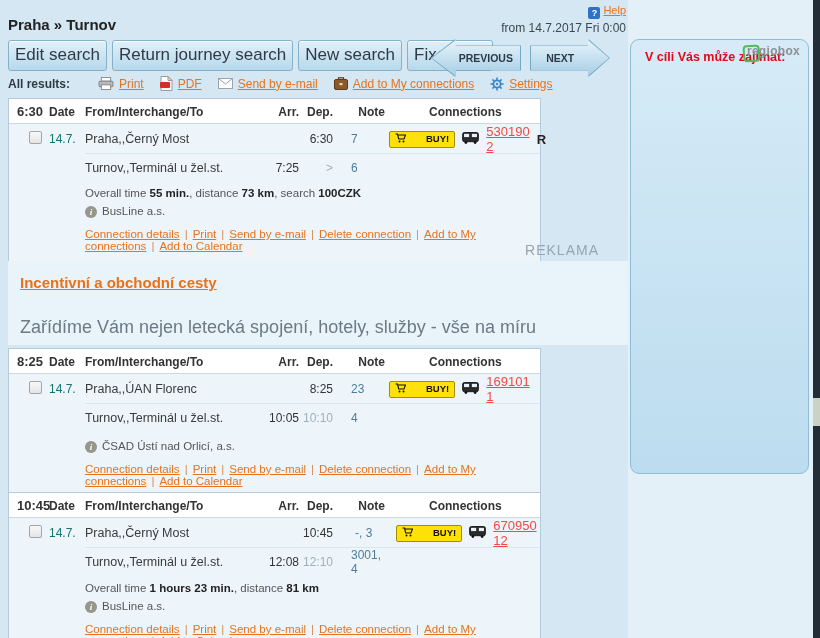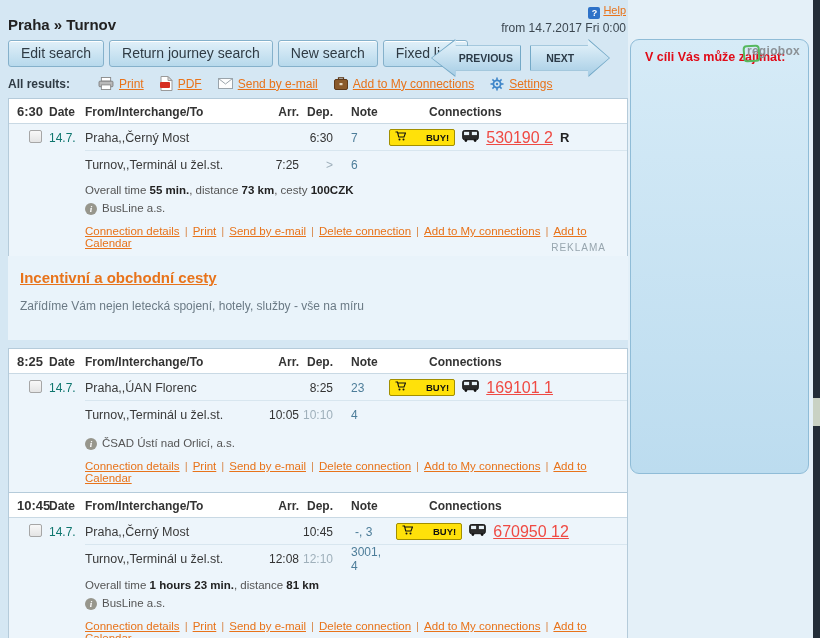--- a/index.html
+++ b/index.html
@@ -38,21 +38,21 @@
   .help-icon{
     display:inline-block;width:12px;height:12px;background:#2e72c8;border-radius:2px;
     color:#fff;font-weight:bold;font-size:9px;line-height:12px;text-align:center;vertical-align:-2px;margin-right:3px;
   }
   .olink{color:var(--accent-orange);text-decoration:underline;cursor:pointer;}
   .help-line .olink{font-size:11px;}
   .datetime{margin-top:3px;font-size:12px;color:#3c4750;}
   
   .btn-row{position:absolute;left:8px;top:40px;display:flex;gap:5px;}
   .sbtn{
-    padding:4px 12px 5px;font-size:14px;color:#2f3b44;cursor:pointer;
+    padding:4px 6px 5px;font-size:17px;color:#2f3b44;cursor:pointer;
     background:linear-gradient(180deg,#e1f0f9 0%,#b7d9ec 100%);
     border:1px solid #85b1cb;border-radius:3px;box-shadow:inset 0 1px 0 #fff;
   }
   
   .nav-arrows{position:absolute;left:431px;top:39px;display:flex;gap:9px;}
   .arrow{position:relative;height:38px;cursor:pointer;}
   .arrow-prev{width:90px;}
   .arrow-next{width:80px;text-decoration:underline;}
   .arrow .sh{position:absolute;}
   .arrow-prev .outer{inset:0;background:#74a9c7;clip-path:polygon(0% 50%,27% 0%,27% 17%,100% 17%,100% 83%,27% 83%,27% 100%);}
@@ -62,67 +62,67 @@
   .arrow span{position:absolute;top:0;bottom:0;display:flex;align-items:center;justify-content:center;font-size:10.5px;font-weight:bold;color:#2b3a47;}
   .arrow-prev span{left:24%;right:2px;}
   .arrow-next span{left:2px;right:27%;}
   
   .toolbar{position:absolute;left:8px;top:76px;display:flex;align-items:center;gap:16px;}
   .toolbar .lbl{font-weight:bold;color:#2f3b44;margin-right:12px;}
   .titem{display:flex;align-items:center;gap:5px;}
   .titem svg{display:block;}
   
   .card{
-    position:absolute;left:8px;width:620px;background:#fff;
+    position:absolute;left:8px;width:533px;background:#fff;
     border:1px solid #b5cbda;box-sizing:border-box;
   }
   .grid{display:grid;grid-template-columns:40px 36px 180px 34px 34px 52px 1fr;align-items:center;}
   .thead{padding:5px 0 4px;border-bottom:1px solid #c9d9e4;background:#fff;font-weight:bold;color:#333;}
   .thead .time{padding-left:8px;font-size:13px;}
   .thead .num{text-align:right;}
-  .thead .notecol{padding-left:18px;}
+  .thead .notecol{padding-left:18px;text-align:right;}
   .thead .conncol{padding-left:44px;}
   .tbody{background:#edf5fb;padding-bottom:9px;}
   .trow{min-height:27px;position:relative;}
   .trow.r1::after{content:"";position:absolute;left:76px;right:0;bottom:0;border-bottom:1px solid #d8e6ef;}
   .cbcell{padding-left:20px;}
   input[type=checkbox]{
     -webkit-appearance:none;appearance:none;width:13px;height:13px;margin:0;
     border:1px solid #a6a6a6;border-radius:2px;background:linear-gradient(#f8f8f8,#e4e4e4);cursor:pointer;
   }
   .datecell{color:#0f766e;}
   .stopcell{color:#3a3a3a;font-size:12.5px;}
   .num{text-align:right;color:#333;}
   .grey{color:#9fb0bb;}
   .notecell{padding-left:18px;color:var(--note-blue);}
   .conncell{display:flex;align-items:center;gap:7px;padding-left:4px;}
   .buy{
     display:inline-flex;align-items:center;gap:20px;cursor:pointer;
     background:var(--buy-yellow);border:1px solid #a28f00;border-radius:2px;
     padding:1px 5px 2px;font-size:9.5px;font-weight:bold;color:#111;
   }
-  .rlink{color:var(--link-red);text-decoration:underline;cursor:pointer;font-size:16px;}
+  .rlink{color:var(--link-red);text-decoration:underline;cursor:pointer;font-size:13px;}
   .marker{font-size:13px;color:#222;}
   .details{padding:5px 0 0 76px;}
   .overall{font-size:11.5px;color:#555;line-height:15px;}
   .overall b{color:#222;}
   .carrier{display:flex;align-items:center;gap:5px;margin-top:3px;font-size:11.5px;color:#555;line-height:15px;}
   .info-icon{
     display:inline-block;width:12px;height:12px;border-radius:50%;background:#97968c;
     color:#fff;font-size:9px;font-style:italic;font-weight:bold;text-align:center;line-height:12px;
     font-family:"Liberation Serif",serif;
   }
   .clinks{margin-top:9px;font-size:11.5px;}
   .clinks .pipe{color:#d98b4f;margin:0 5px;}
   
   .ad-wrap{position:absolute;left:8px;top:242px;width:620px;}
-  .reklama{text-align:right;font-size:10px;letter-spacing:1px;color:#97a5ae;padding-right:22px;}
+  .reklama{text-align:right;font-size:14px;letter-spacing:1px;color:#97a5ae;padding-right:29px;}
   .ad-box{margin-top:3px;background:#e9f3fa;padding:13px 12px 16px;height:55px;}
   .ad-title{font-size:15px;font-weight:bold;color:var(--accent-orange);text-decoration:underline;cursor:pointer;display:inline-block;}
-  .ad-sub{margin-top:13px;font-size:12px;color:#6b7a85;}
+  .ad-sub{margin-top:26px;font-size:18px;color:#6b7a85;}
 </style>
 </head>
 <body>
 
 <div class="right-area"></div>
 <div class="sidebar">
   <span class="sidebar-title">V cíli Vás může zajímat:</span>
   <span class="regiobox-logo">regiobox</span>
 </div>
 <div class="window-edge"></div>
@@ -259,21 +259,21 @@
     <div class="grid trow">
       <span class="cbcell"></span>
       <span class="datecell"></span>
       <span class="stopcell">Turnov,,Terminál u žel.st.</span>
       <span class="num">7:25</span>
       <span class="num grey">&gt;</span>
       <span class="notecell">6</span>
       <span class="conncell"></span>
     </div>
     <div class="details">
-      <div class="overall"><span>Overall time </span><b>55 min.</b><span>, distance </span><b>73 km</b><span>, cesty </span><b>100CZK</b></div>
+      <div class="overall"><span>Overall time </span><b>55 min.</b><span>, distance </span><b>73 km</b><span>, search </span><b>100CZK</b></div>
       <div class="carrier">
         <span class="info-icon">i</span>
         <span>BusLine a.s.</span>
       </div>
       <div class="clinks">
         <a class="olink">Connection details</a><span class="pipe">|</span><a class="olink">Print</a><span class="pipe">|</span><a class="olink">Send by e-mail</a><span class="pipe">|</span><a class="olink">Delete connection</a><span class="pipe">|</span><a class="olink">Add to My connections</a><span class="pipe">|</span><a class="olink">Add to Calendar</a>
       </div>
     </div>
   </div>
 </section>

